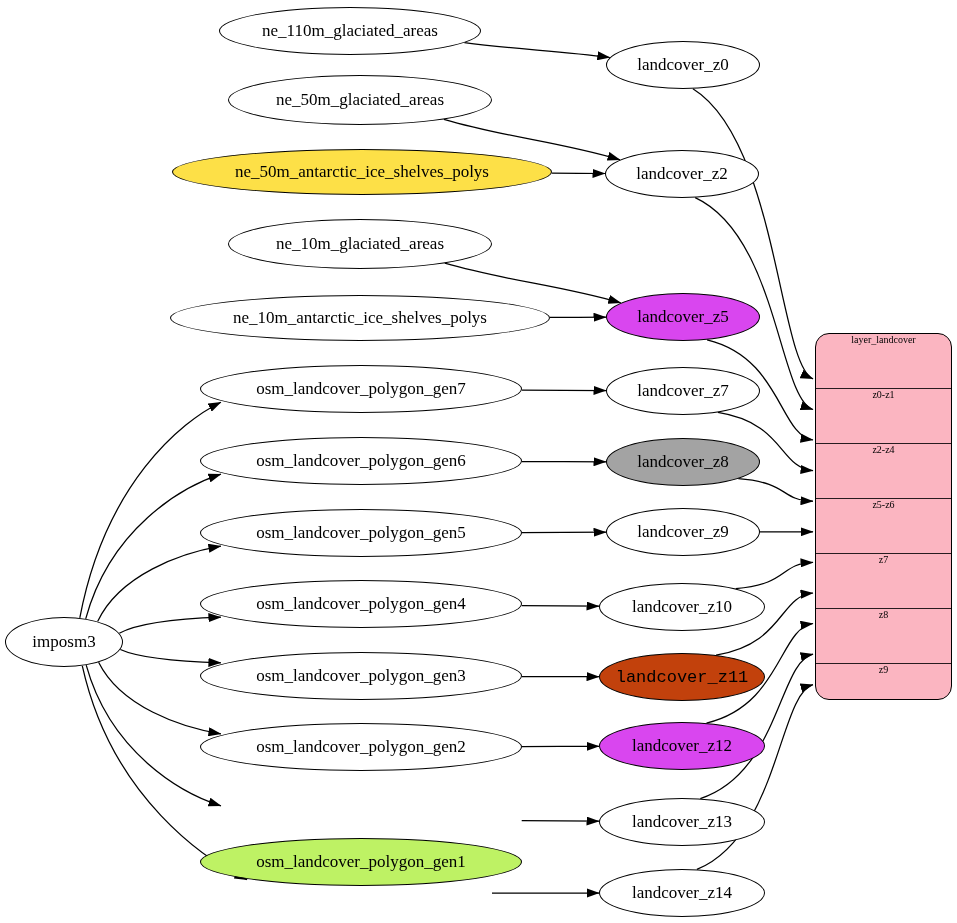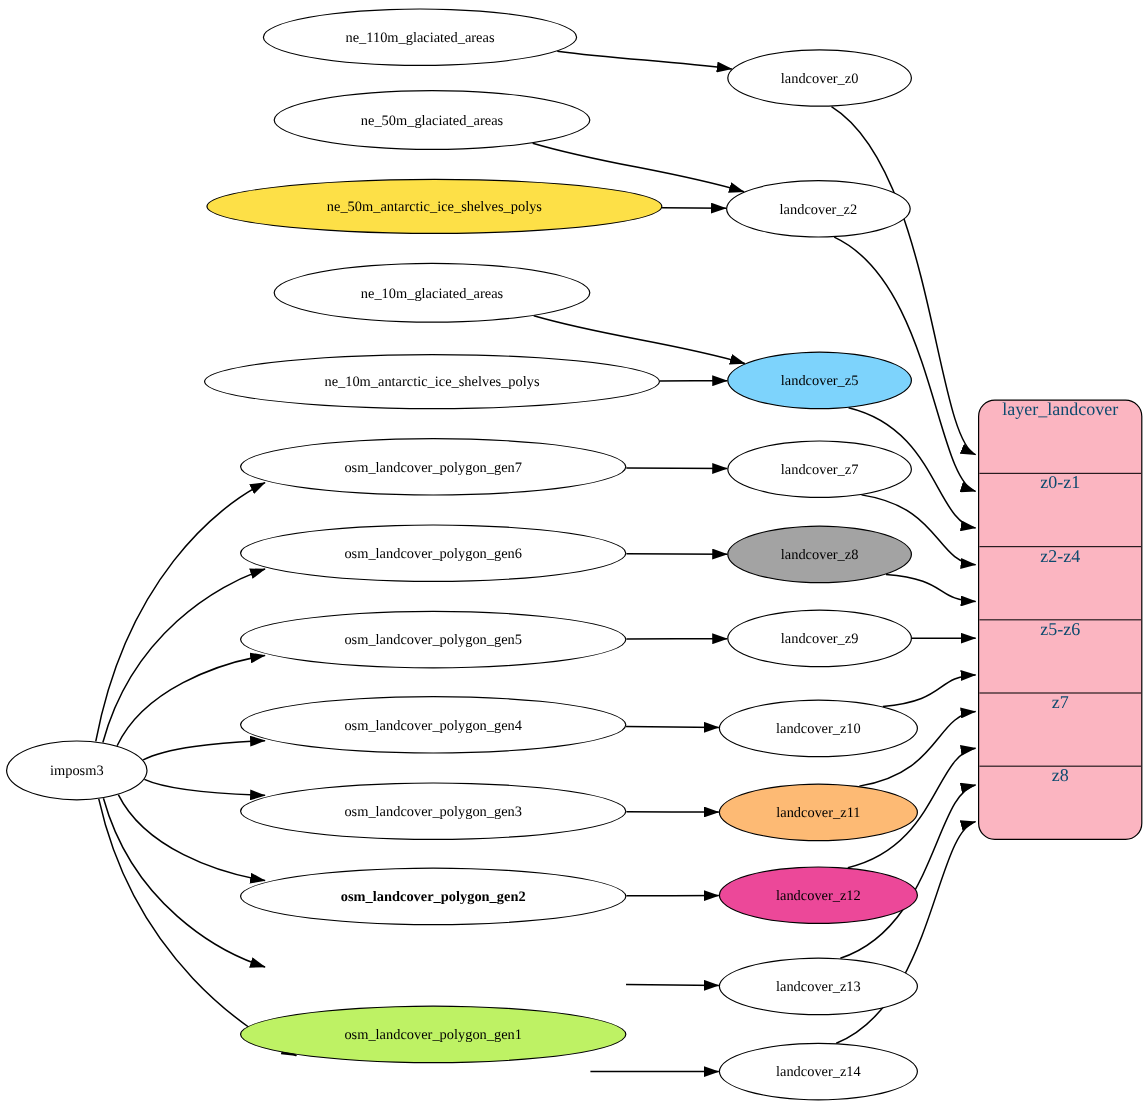--- a/index.html
+++ b/index.html
@@ -12,32 +12,32 @@
   }
   #edges{position:absolute;left:0;top:0;z-index:1;}
   .node{
     position:absolute;
     box-sizing:border-box;
     border:1.3px solid #000;
     border-radius:50%;
     background:#fff;
     display:flex;align-items:center;justify-content:center;
     z-index:2;
-    font-size:12px;color:#000;
+    font-size:17px;color:#000;
     white-space:nowrap;
   }
   .ltable{
     position:absolute;
     box-sizing:border-box;
     border:1.6px solid #000;
     border-radius:14px;
     display:flex;flex-direction:column;
     z-index:2;
     overflow:hidden;
-    font-size:15px;color:#0c4a6e;
+    font-size:10px;color:#000000;
   }
   .trow{
     flex:1;
     display:flex;align-items:center;justify-content:center;
     box-sizing:border-box;
   }
   .trow + .trow{border-top:1.4px solid #271c20;margin-top:43px;}
 </style>
 </head>
 <body>
@@ -108,51 +108,51 @@
     </div>
     <div class="node" style="left: 200px; top: 509px; width: 322px; height: 48px; background: rgb(255, 255, 255); border-color: rgb(0, 0, 0);">
       <span>osm_landcover_polygon_gen5</span>
     </div>
     <div class="node" style="left: 200px; top: 580px; width: 322px; height: 48px; background: rgb(255, 255, 255); border-color: rgb(0, 0, 0);">
       <span>osm_landcover_polygon_gen4</span>
     </div>
     <div class="node" style="left: 200px; top: 652px; width: 322px; height: 48px; background: rgb(255, 255, 255); border-color: rgb(0, 0, 0); align-items: center;">
       <span>osm_landcover_polygon_gen3</span>
     </div>
-    <div class="node" style="left: 200px; top: 723px; width: 322px; height: 48px; background: rgb(255, 255, 255); border-color: rgb(0, 0, 0); font-weight: bold;">
+    <div class="node" style="left: 200px; top: 723px; width: 322px; height: 48px; background: rgb(255, 255, 255); border-color: rgb(0, 0, 0);">
       <span>osm_landcover_polygon_gen2</span>
     </div>
     <div class="node" style="left: 200px; top: 838px; width: 322px; height: 48px; background: #bef264; border-color: rgb(0, 0, 0);">
       <span>osm_landcover_polygon_gen1</span>
     </div>
     <div class="node" style="left: 606px; top: 41px; width: 154px; height: 48px; background: rgb(255, 255, 255); border-color: rgb(0, 0, 0);">
       <span>landcover_z0</span>
     </div>
     <div class="node" style="left: 605px; top: 150px; width: 154px; height: 48px; background: rgb(255, 255, 255); border-color: rgb(0, 0, 0);">
       <span>landcover_z2</span>
     </div>
-    <div class="node" style="left: 606px; top: 293px; width: 154px; height: 48px; background: #7dd3fc; border-color: rgb(0, 0, 0); font-family: Liberation Serif, serif;">
+    <div class="node" style="left: 606px; top: 293px; width: 154px; height: 48px; background: #d946ef; border-color: rgb(0, 0, 0); font-family: Liberation Serif, serif;">
       <span>landcover_z5</span>
     </div>
     <div class="node" style="left: 606px; top: 367px; width: 154px; height: 48px; background: rgb(255, 255, 255); border-color: rgb(0, 0, 0);">
       <span>landcover_z7</span>
     </div>
     <div class="node" style="left: 606px; top: 438px; width: 154px; height: 48px; background: #a3a3a3; border-color: rgb(0, 0, 0);">
       <span>landcover_z8</span>
     </div>
     <div class="node" style="left: 606px; top: 508px; width: 154px; height: 48px; background: rgb(255, 255, 255); border-color: rgb(0, 0, 0);">
       <span>landcover_z9</span>
     </div>
     <div class="node" style="left: 599px; top: 583px; width: 166px; height: 48px; background: rgb(255, 255, 255); border-color: rgb(0, 0, 0);">
       <span>landcover_z10</span>
     </div>
-    <div class="node" style="left: 599px; top: 653px; width: 166px; height: 48px; background: #fdba74; border-color: rgb(0, 0, 0);">
+    <div class="node" style="left: 599px; top: 653px; width: 166px; height: 48px; background: #c2410c; border-color: rgb(0, 0, 0); font-family: Liberation Mono, monospace;">
       <span>landcover_z11</span>
     </div>
-    <div class="node" style="left: 599px; top: 722px; width: 166px; height: 48px; background: #ec4899; border-color: rgb(0, 0, 0);">
+    <div class="node" style="left: 599px; top: 722px; width: 166px; height: 48px; background: #d946ef; border-color: rgb(0, 0, 0);">
       <span>landcover_z12</span>
     </div>
     <div class="node" style="left: 599px; top: 798px; width: 166px; height: 48px; background: rgb(255, 255, 255); border-color: rgb(0, 0, 0);">
       <span>landcover_z13</span>
     </div>
     <div class="node" style="left: 599px; top: 869px; width: 166px; height: 48px; background: rgb(255, 255, 255); border-color: rgb(0, 0, 0);">
       <span>landcover_z14</span>
     </div>
     <div class="ltable" style="left: 815px; top: 333px; width: 137px; height: 367px; background: rgb(251, 181, 193);">
       <div class="trow">layer_landcover</div>

